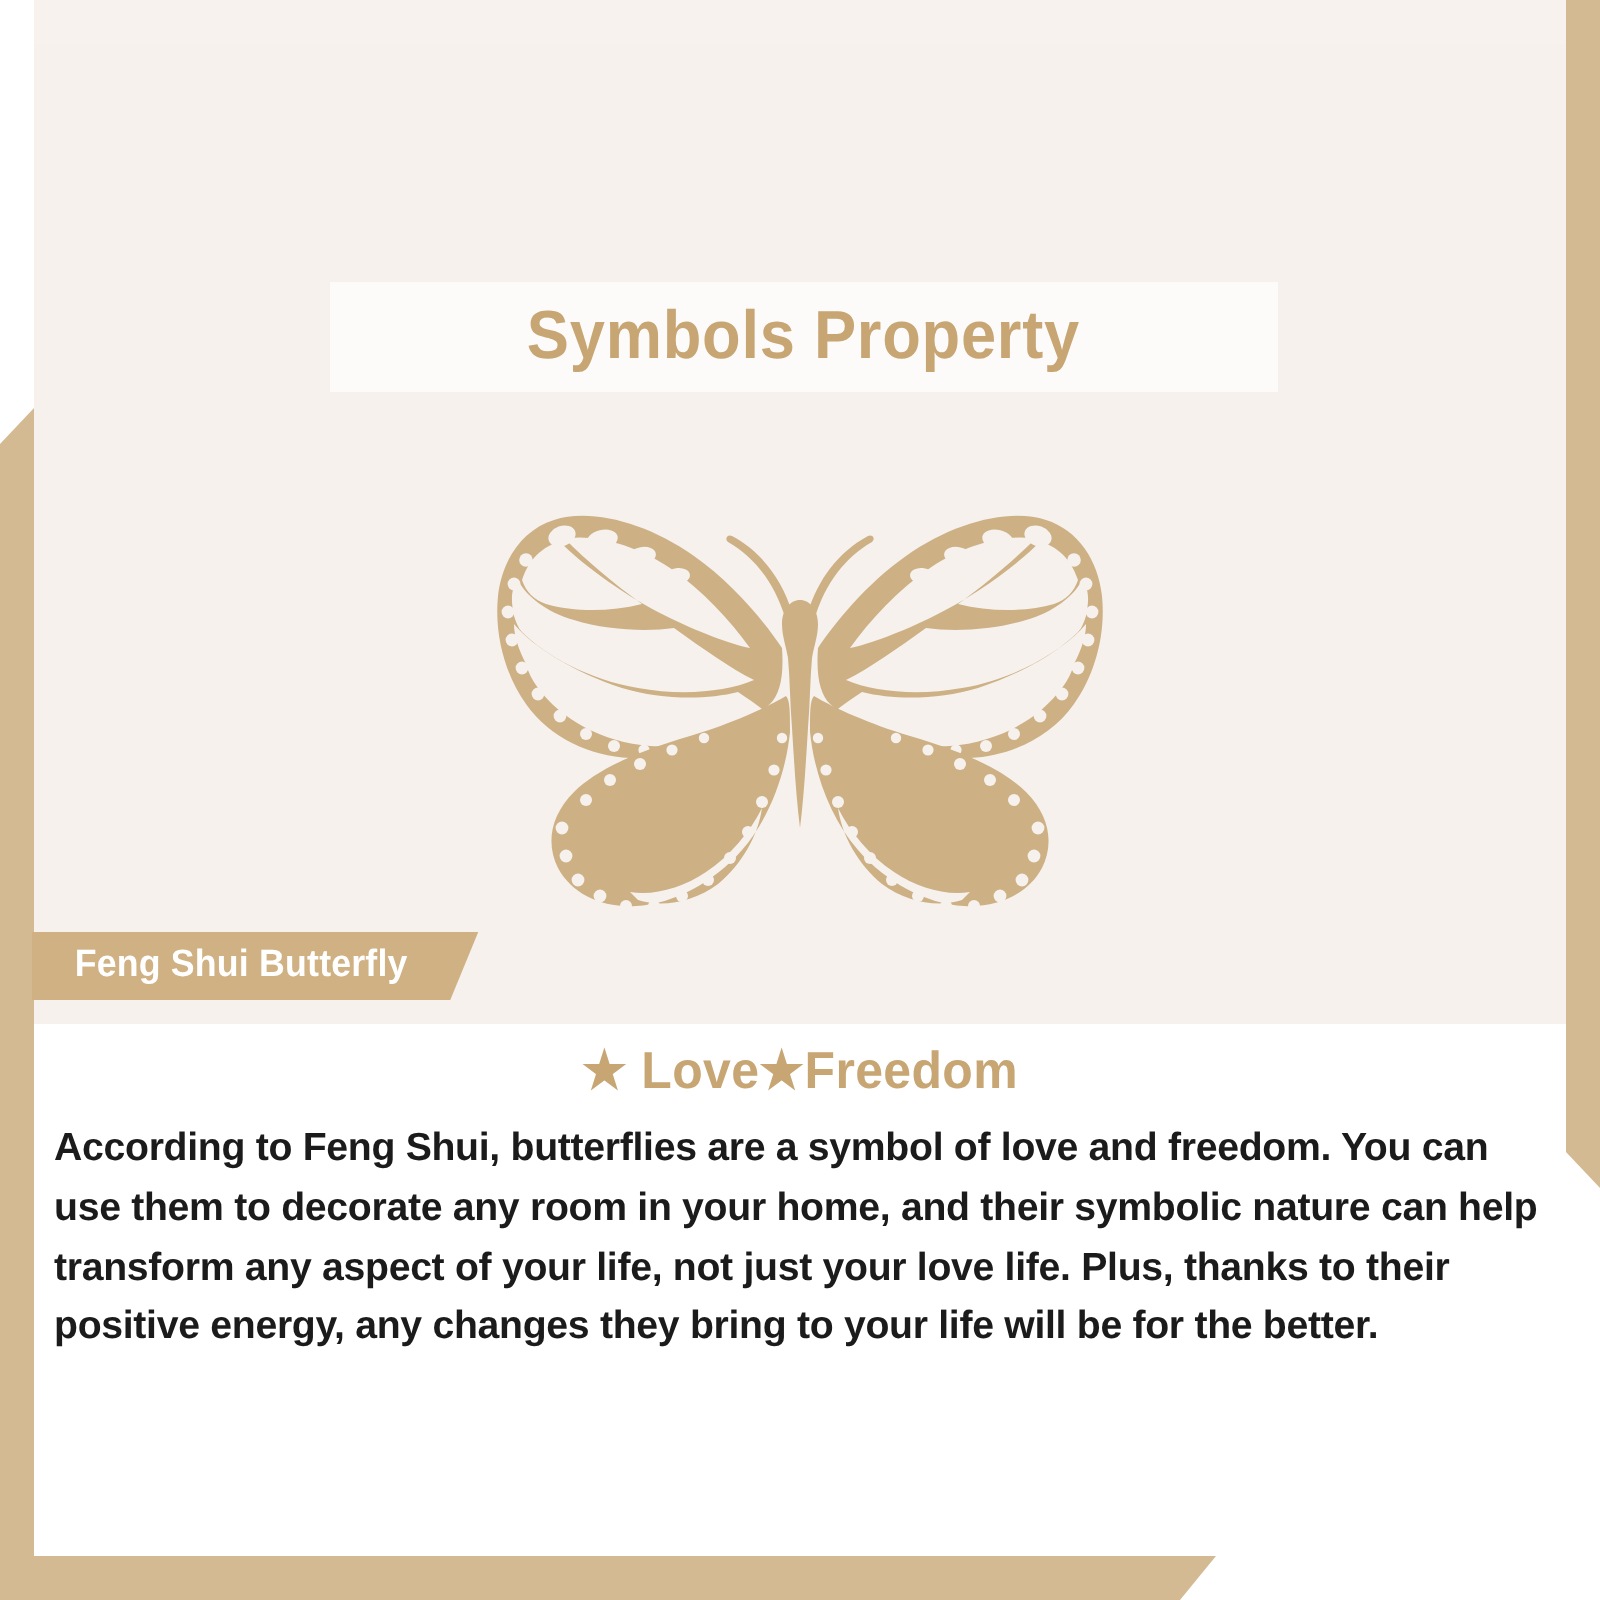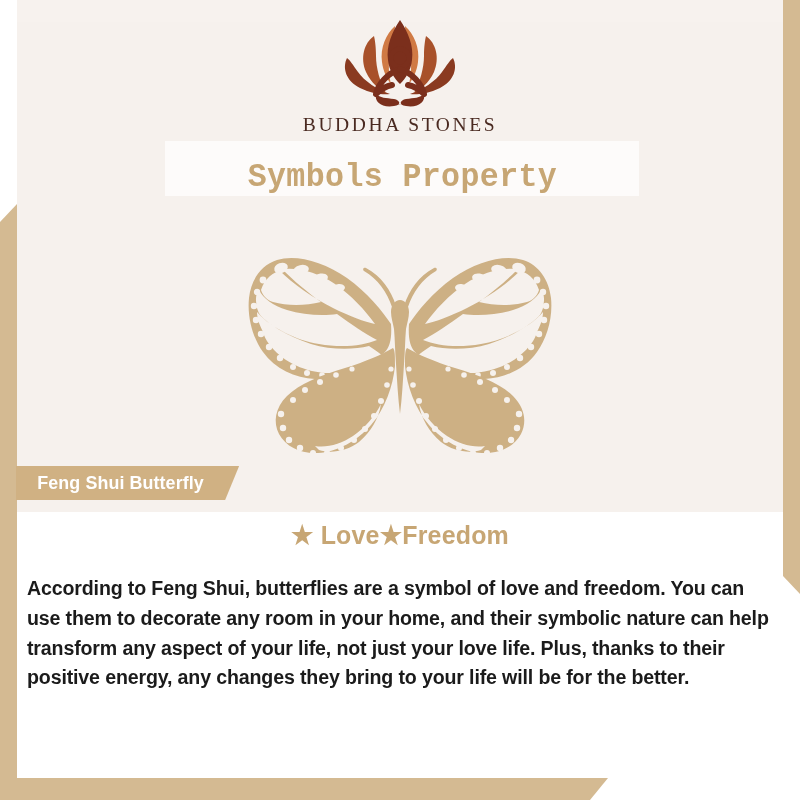--- a/index.html
+++ b/index.html
@@ -104,23 +104,22 @@
 
   
   .title-band {
     position: absolute;
     left: 148px;
     top: 141px;
     width: 474px;
     height: 55px;
     background: #fdfbfa;
     display: flex;
-    align-items: flex-end;
+    align-items: center;
     justify-content: center;
-    font-family: Liberation Mono, monospace;
   }
   .title-text {
     font-size: 34px;
     font-weight: 700;
     color: #c7a674;
     letter-spacing: 0.4px;
     transform: scaleX(0.93);
     white-space: nowrap;
   }
 
@@ -175,21 +174,21 @@
     margin: 0;
     padding-top: 8px;
     text-align: center;
     font-size: 26px;
     font-weight: 700;
     color: #c7a674;
     letter-spacing: 0.2px;
     transform: scaleX(0.96);
   }
   .body-copy {
-    margin: 23px 0 0 0;
+    margin: 9px 0 0 0;
     padding: 0 8px 0 10px;
     font-size: 19.6px;
     line-height: 1.52;
     color: #1b1b1b;
     font-weight: 600;
     letter-spacing: -0.15px;
     text-align: left;
   }
 </style>
 </head>
@@ -198,50 +197,20 @@
 <div class="poster">
 
   <div class="gold-band-top"></div>
   <div class="gold-band-right"></div>
   <div class="gold-band-left"></div>
   <div class="gold-band-bottom"></div>
 
   <div class="stage">
     <div class="stage-inner"></div>
 
-    <div class="logo-wrap">
-      <svg class="logo-mark" viewBox="0 0 168 92" aria-hidden="true">
-        <g fill="none" stroke-linecap="round" stroke-linejoin="round">
-
-          <path d="M31 40 C26 50 30 63 44 70 C56 76 68 77 74 76 C62 72 48 63 42 54 C37 47 34 42 31 40 Z" fill="#8a3a20"></path>
-
-          <path d="M137 40 C142 50 138 63 124 70 C112 76 100 77 94 76 C106 72 120 63 126 54 C131 47 134 42 137 40 Z" fill="#8a3a20"></path>
-
-          <path d="M58 18 C48 25 44 40 50 54 C55 65 64 72 70 75 C64 64 60 50 60 38 C60 29 59 22 58 18 Z" fill="#a8512a"></path>
-
-          <path d="M110 18 C120 25 124 40 118 54 C113 65 104 72 98 75 C104 64 108 50 108 38 C108 29 109 22 110 18 Z" fill="#a8512a"></path>
-
-          <path d="M79 8 C70 16 64 30 66 44 C67 53 71 61 75 66 C72 54 72 40 76 28 C78 20 79 13 79 8 Z" fill="#d07a44"></path>
-
-          <path d="M89 8 C98 16 104 30 102 44 C101 53 97 61 93 66 C96 54 96 40 92 28 C90 20 89 13 89 8 Z" fill="#d07a44"></path>
-
-          <path d="M84 2 C76 14 70 28 72 42 C73 52 78 60 84 66 C90 60 95 52 96 42 C98 28 92 14 84 2 Z" fill="#7b2f1c"></path>
-
-          <circle cx="84" cy="40" r="9" fill="none" stroke="#7b2f1c" stroke-width="5"></circle>
-
-          <path d="M84 51 C72 55 62 66 60 76 C64 72 70 68 76 67" stroke="#7b2f1c" stroke-width="6" fill="none"></path>
-          <path d="M84 51 C96 55 106 66 108 76 C104 72 98 68 92 67" stroke="#7b2f1c" stroke-width="6" fill="none"></path>
-
-          <path d="M60 76 C58 84 66 90 78 88 C86 87 84 82 78 81 C70 80 64 80 60 76 Z" fill="#7b2f1c"></path>
-          <path d="M108 76 C110 84 102 90 90 88 C82 87 84 82 90 81 C98 80 104 80 108 76 Z" fill="#7b2f1c"></path>
-          <path d="M70 82 C78 88 90 88 98 82 C92 86 84 88 76 86 Z" fill="#7b2f1c"></path>
-        </g>
-      </svg>
-      <div class="logo-word">BUDDHA STONES</div>
-    </div>
 
     <div class="title-band">
       <div class="title-text">Symbols Property</div>
     </div>
 
     <div class="butterfly-wrap">
       <svg class="butterfly-svg" viewBox="0 0 370 232" aria-hidden="true">
         <g fill="#cdb084">
 
           <path d="M181 78 C176 62 166 48 151 40 C149 39 147 41 149 43 C163 51 172 64 177 79 Z"></path>

